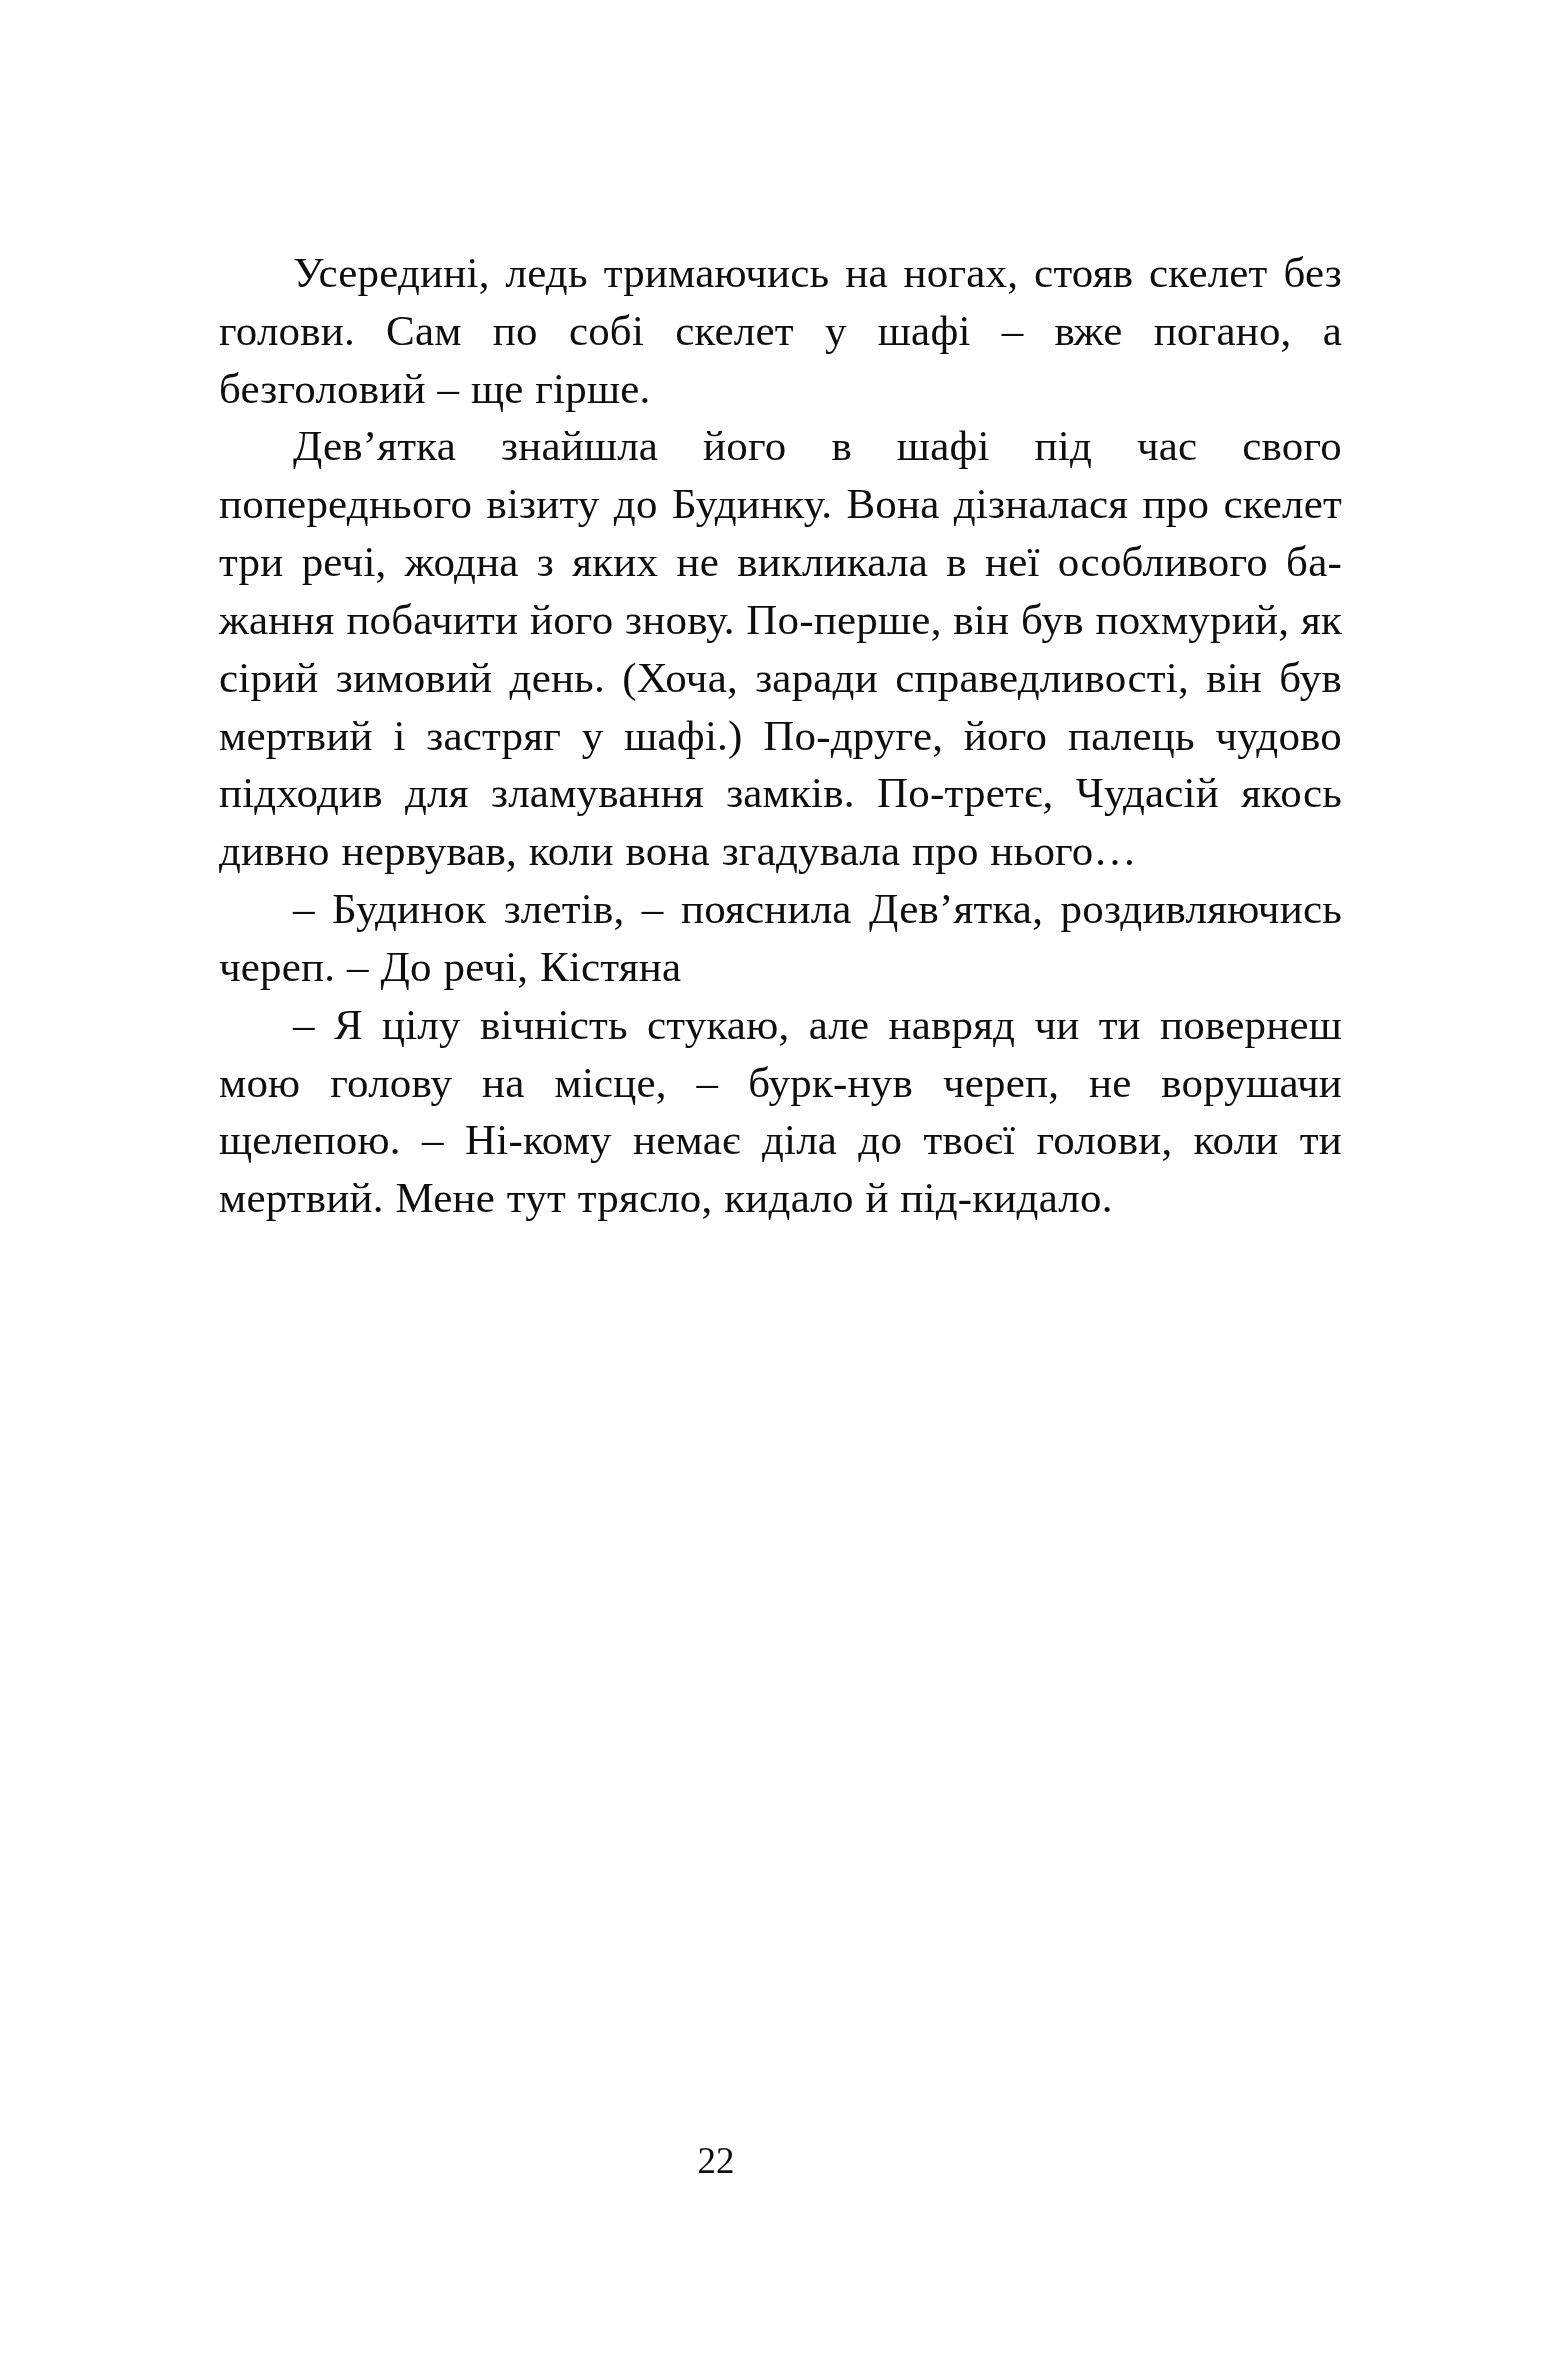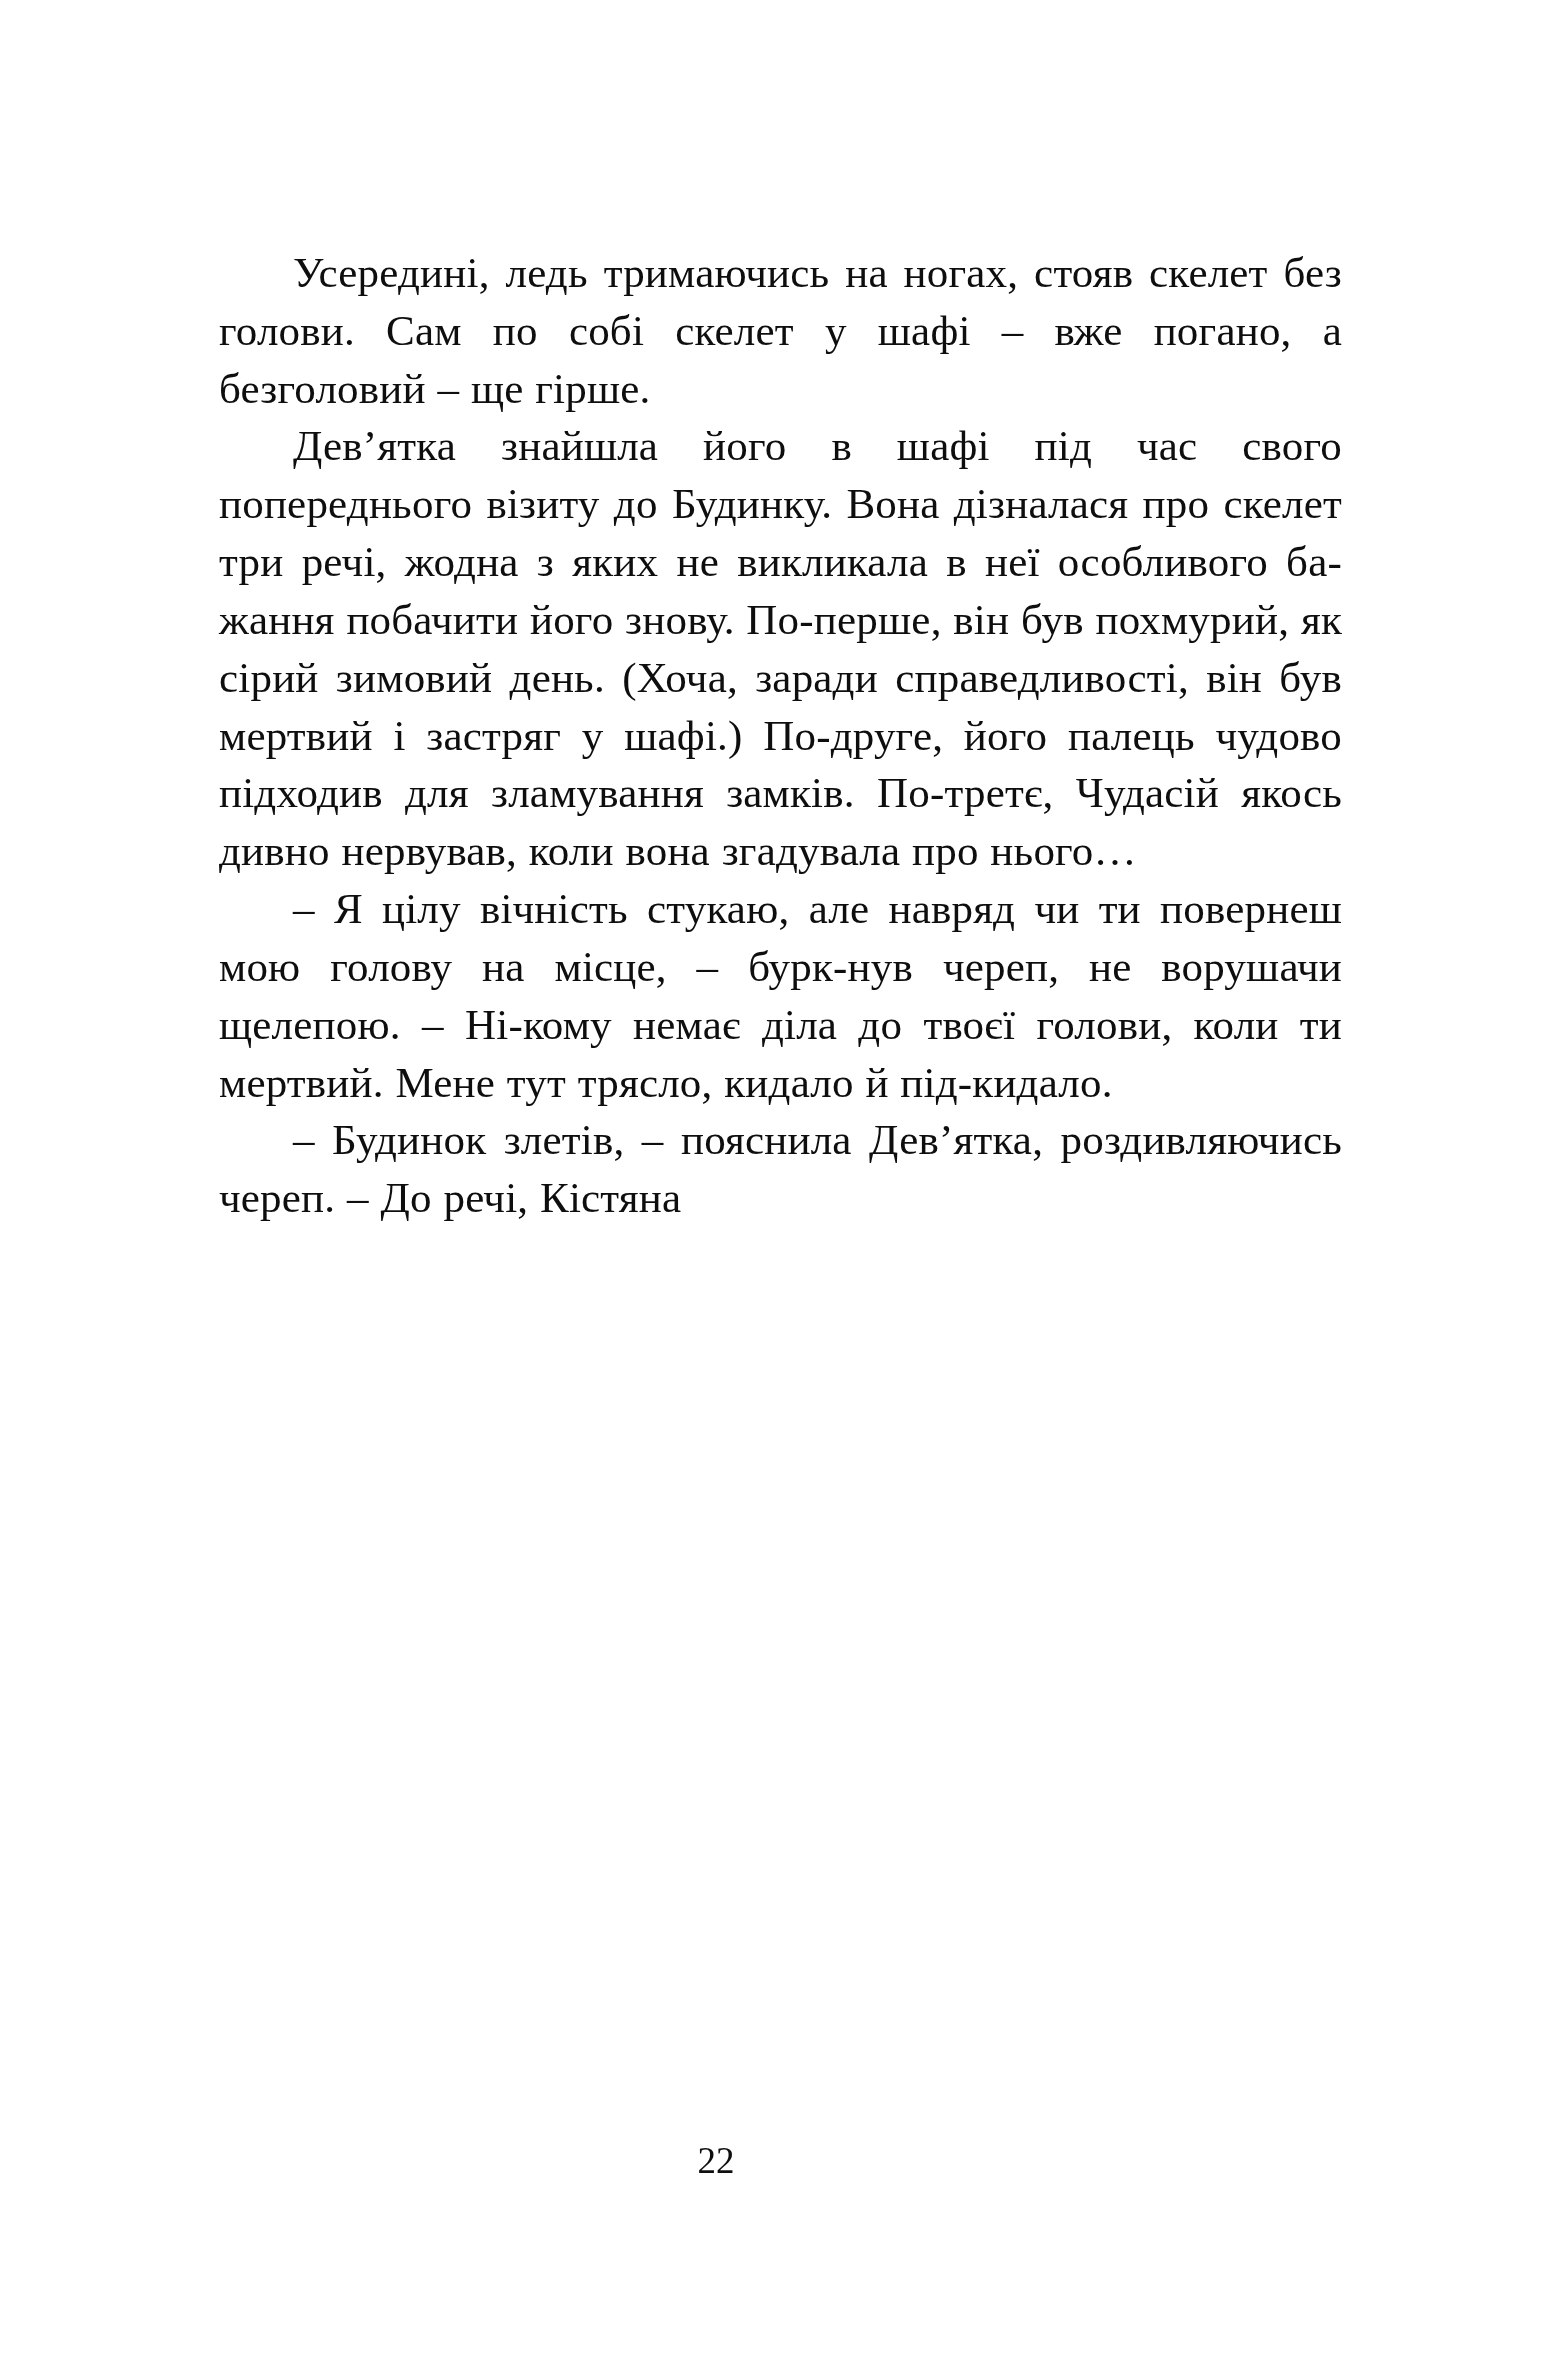--- a/index.html
+++ b/index.html
@@ -57,20 +57,20 @@
   }
 </style>
 </head>
 <body>
 
 <div class="page">
 
   <div class="text-block">
     <p class="para">Усередині, ледь тримаючись на ногах, стояв скелет без голови. Сам по собі скелет у шафі – вже погано, а безголовий – ще гірше.</p>
     <p class="para">Дев’ятка знайшла його в шафі під час свого попереднього візиту до Будинку. Вона дізналася про скелет три речі, жодна з яких не викликала в неї особливого ба-жання побачити його знову. По-перше, він був похмурий, як сірий зимовий день. (Хоча, заради справедливості, він був мертвий і застряг у шафі.) По-друге, його палець чудово підходив для зламування замків. По-третє, Чудасій якось дивно нервував, коли вона згадувала про нього…</p>
+    <p class="para">– Будинок злетів, – пояснила Дев’ятка, роздивляючись череп. – До речі, Кістяна</p>
     <p class="para">– Я цілу вічність стукаю, але навряд чи ти повернеш мою голову на місце, – бурк-нув череп, не ворушачи щелепою. – Ні-кому немає діла до твоєї голови, коли ти мертвий. Мене тут трясло, кидало й під-кидало.</p>
-    <p class="para">– Будинок злетів, – пояснила Дев’ятка, роздивляючись череп. – До речі, Кістяна</p>
   </div>
 
   <div class="folio">22</div>
 
 </div>
 
 
 </body></html>

